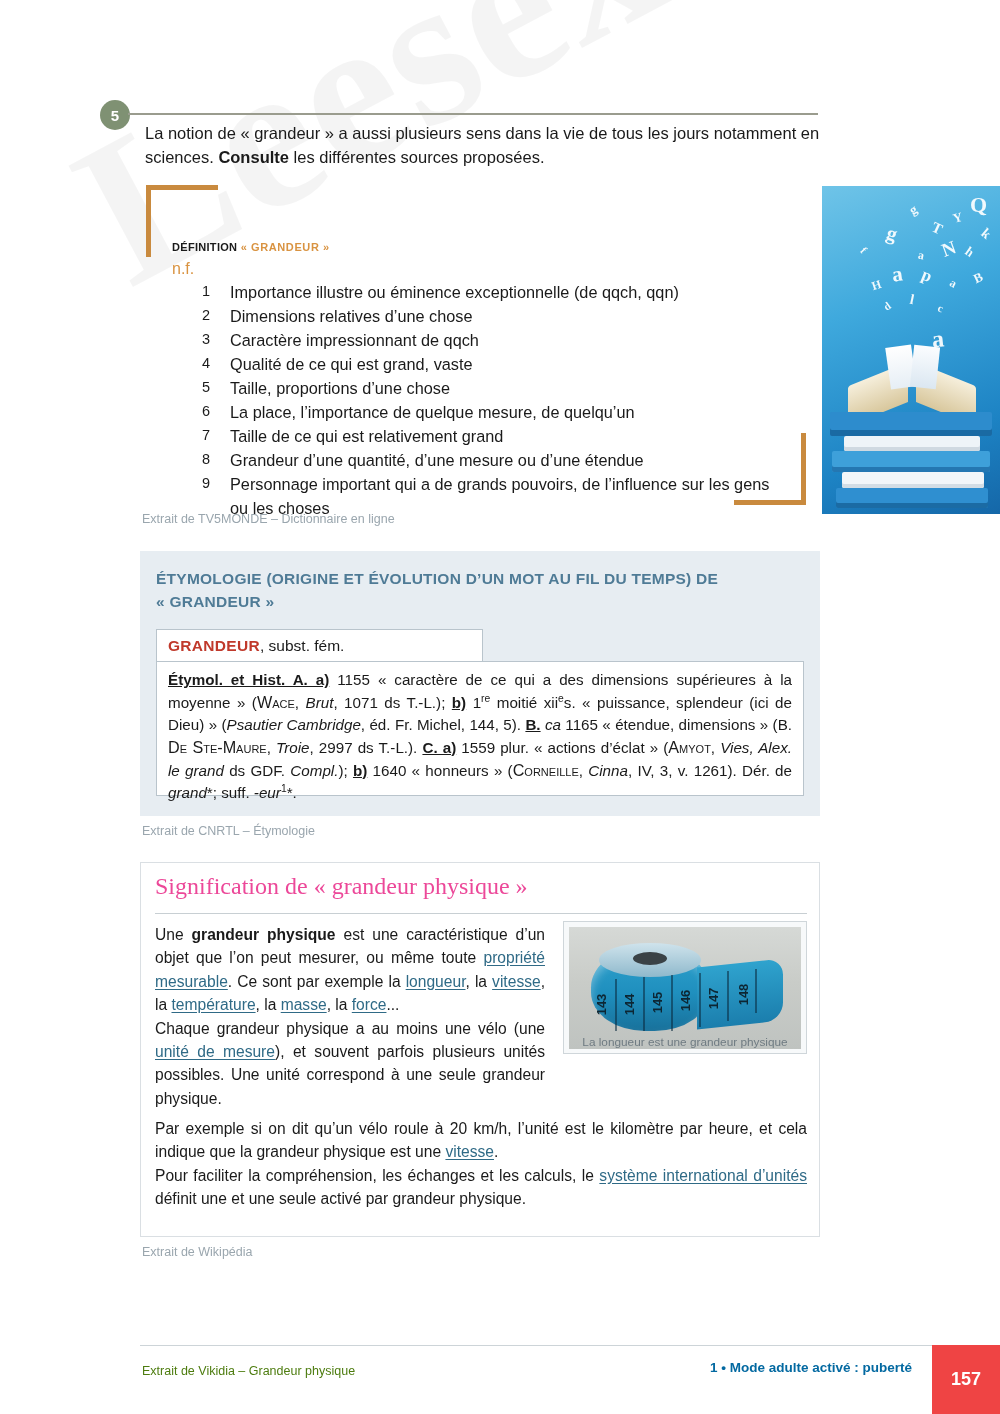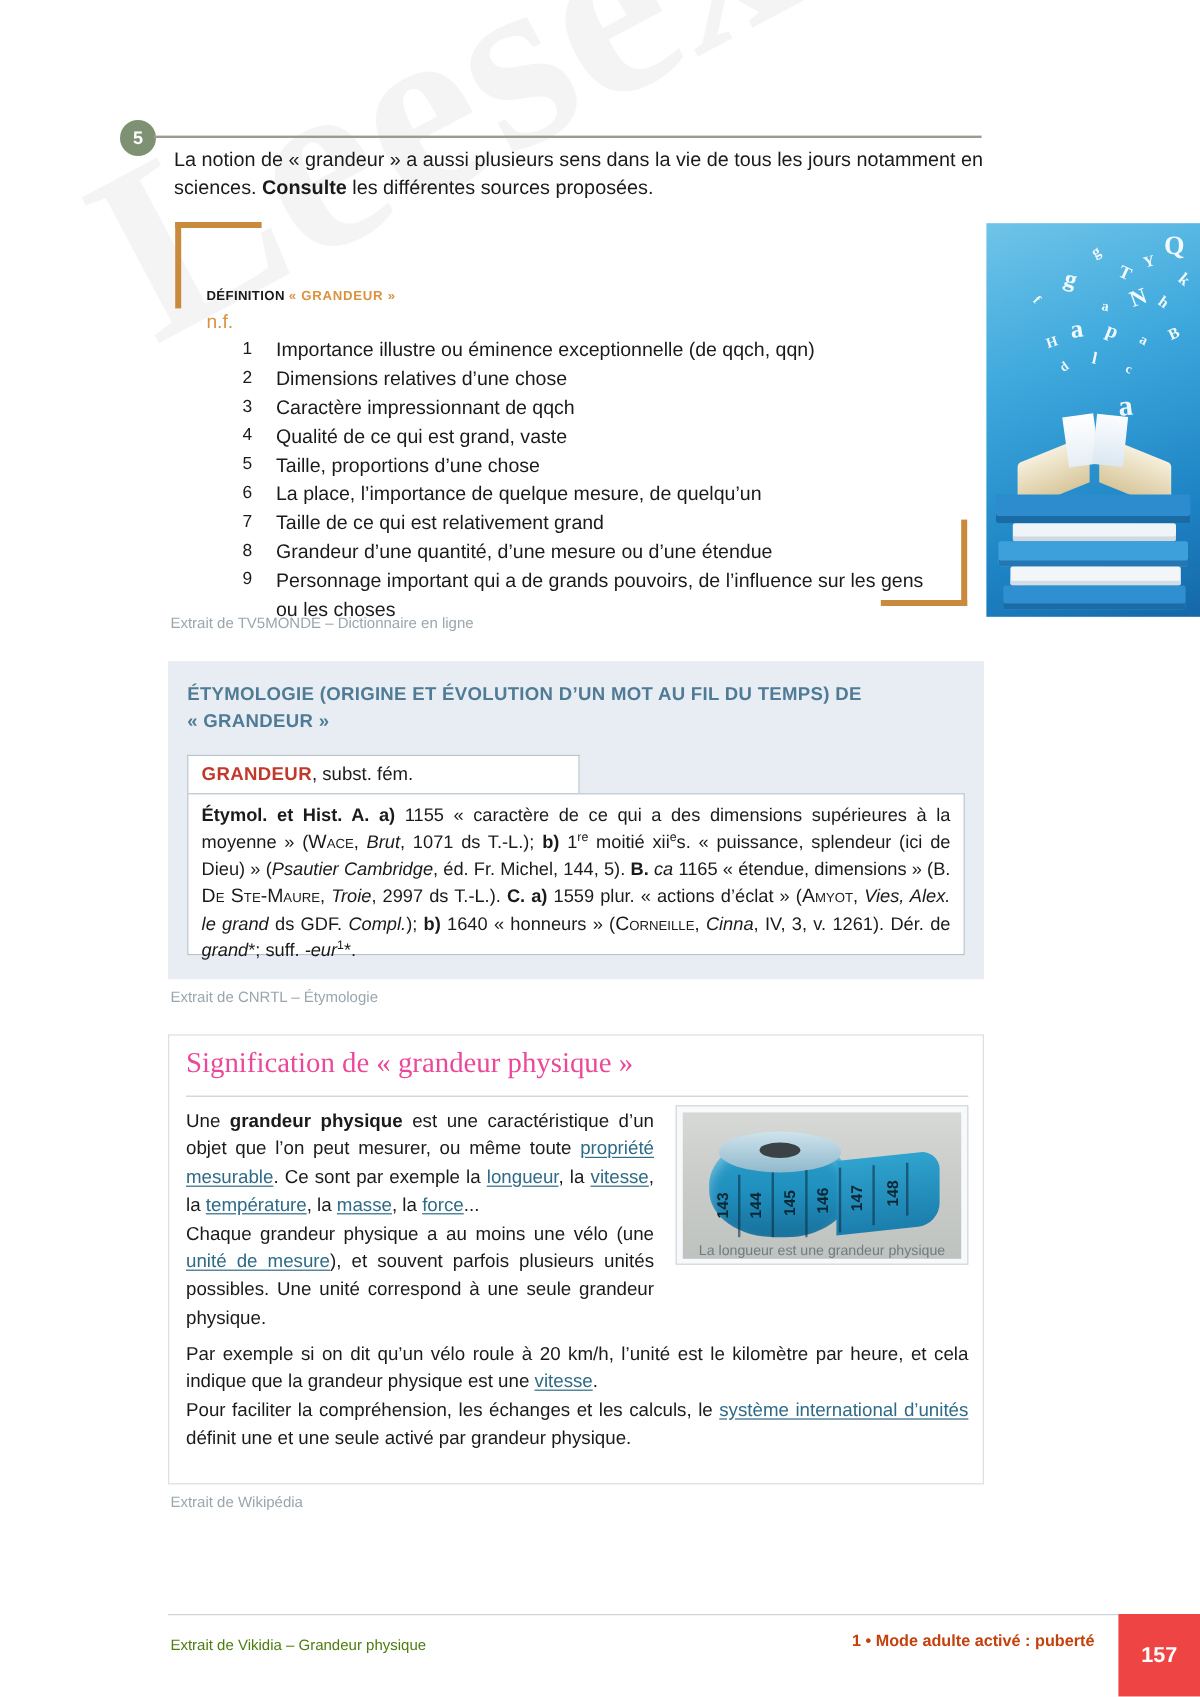--- a/index.html
+++ b/index.html
@@ -184,21 +184,21 @@
     position: absolute; left: 16px; top: 110px;
     width: 648px; height: 135px;
     background: #ffffff;
     border: 1px solid #b9c4cc;
     padding: 7px 11px 8px 11px;
     font-size: 15.2px;
     line-height: 1.43;
     color: #1a1a1a;
     text-align: justify;
   }
-  .etym-body b { font-weight: 700; }
+  .etym-body b { font-weight: 700; text-decoration: underline; }
   .etym-body i { font-style: italic; }
   .sc { font-variant: small-caps; font-size: 16.2px; }
   sup { font-size: .68em; vertical-align: super; }
 
   
   .wiki {
     position: absolute;
     left: 140px; top: 862px;
     width: 680px; height: 375px;
     background: #ffffff;
@@ -300,21 +300,21 @@
   .footer-rule {
     position: absolute; left: 140px; top: 1345px;
     width: 792px; height: 1px; background: #cdd4d8;
   }
   .footer-left {
     position: absolute; left: 142px; top: 1364px;
     font-size: 12.5px; color: #4d7c0f;
   }
   .footer-right {
     position: absolute; right: 88px; top: 1360px;
-    font-size: 13.5px; font-weight: 700; color: #c2410c;
+    font-size: 13.5px; font-weight: 700; color: #0369a1;
   }
   .page-num {
     position: absolute; right: 0; top: 1345px;
     width: 68px; height: 69px;
     background: #ef4444;
     color: #ffffff;
     font-size: 18px; font-weight: 700;
     display: flex; align-items: center; justify-content: center;
   }
 </style>

